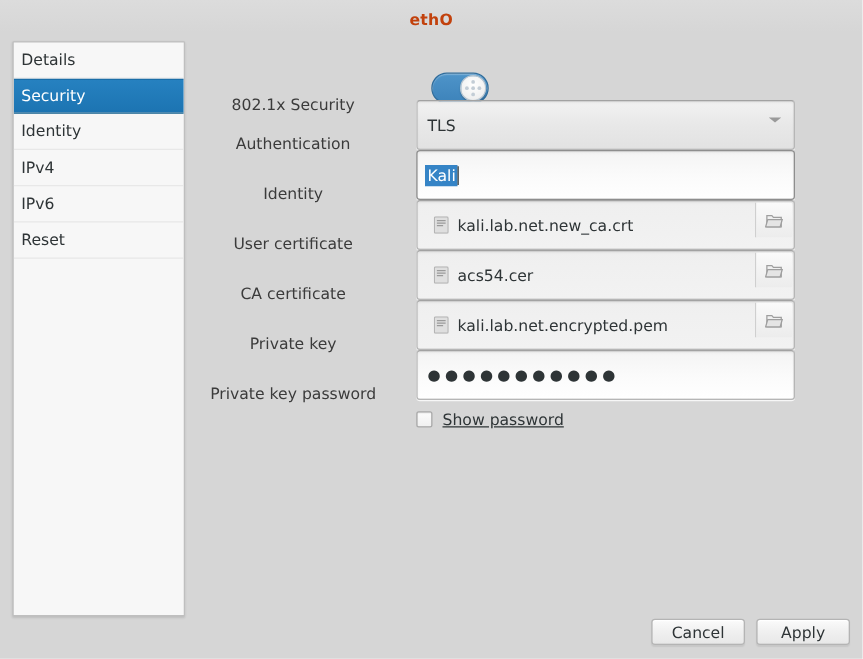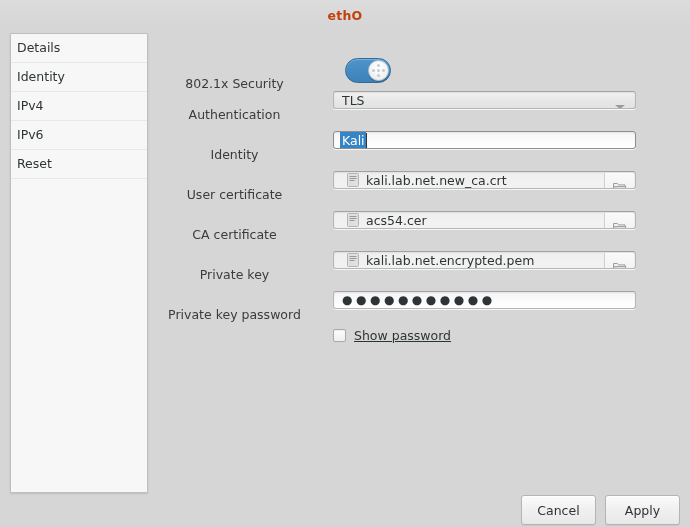--- a/index.html
+++ b/index.html
@@ -141,21 +141,21 @@
   .kd2 { left: 3px; top: 8px; }
   .kd3 { left: 13px; top: 8px; }
   .kd4 { left: 8px; top: 13px; }
   .kd5 { left: 8px; top: 8px; background: #b4c0cb; }
 
   
   .entry {
     position: absolute;
     left: 183px;
     width: 303px;
-    height: 18px;
+    height: 40px;
     box-sizing: border-box;
     background: linear-gradient(to bottom, #f4f4f4 0%, #fbfbfb 55%, #ffffff 100%);
     border: 1px solid #b6b6b6;
     border-top-color: #a2a2a2;
     border-radius: 3px;
     box-shadow: inset 0 1px 2px rgba(0,0,0,0.07), 0 1px 0 rgba(255,255,255,0.8);
     display: flex;
     align-items: center;
     font-size: 12.5px;
     color: #2e3436;
@@ -251,21 +251,21 @@
   }
   .check-label {
     font-size: 12.5px;
     color: #2e3436;
     white-space: nowrap;
   }
 
   
   .btn {
     position: absolute;
-    height: 30px;
+    height: 21px;
     width: 75px;
     box-sizing: border-box;
     background: linear-gradient(to bottom, #fbfbfb 0%, #f0f0f0 48%, #e8e8e8 100%);
     border: 1px solid #b4b4b4;
     border-radius: 3px;
     font-size: 12.5px;
     color: #2e3436;
     display: flex;
     align-items: center;
     justify-content: center;
@@ -279,20 +279,21 @@
 <body>
 
 <div class="window">
 
   <div class="titlebar">
     <div class="title-text">ethO</div>
   </div>
 
   <div class="sidebar">
     <div class="sidebar-item">Details</div>
+    <div class="sidebar-item selected">Security</div>
     <div class="sidebar-item">Identity</div>
     <div class="sidebar-item">IPv4</div>
     <div class="sidebar-item">IPv6</div>
     <div class="sidebar-item">Reset</div>
   </div>
 
   <div class="form">
 
     <div class="row" style="top:16px; width:500px;">
       <div class="labelwrap">

